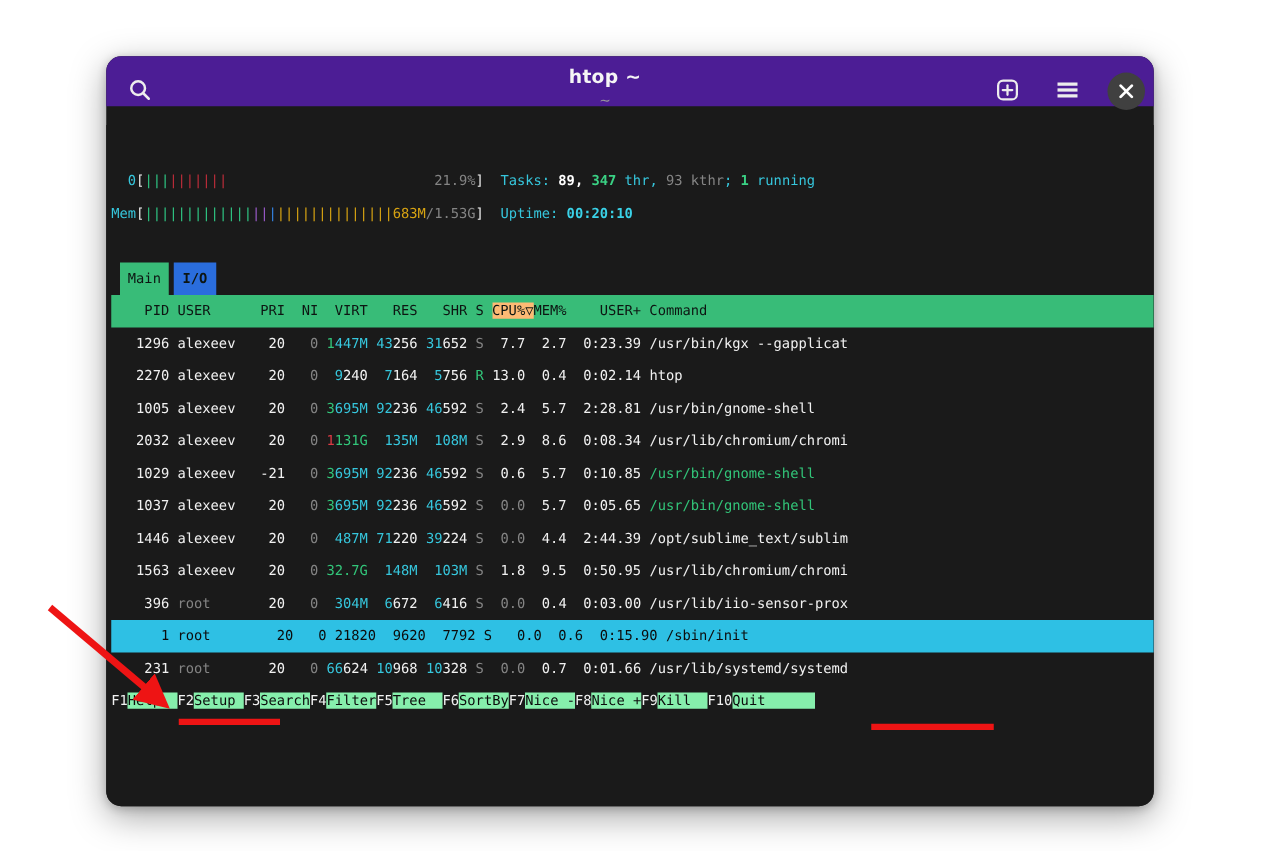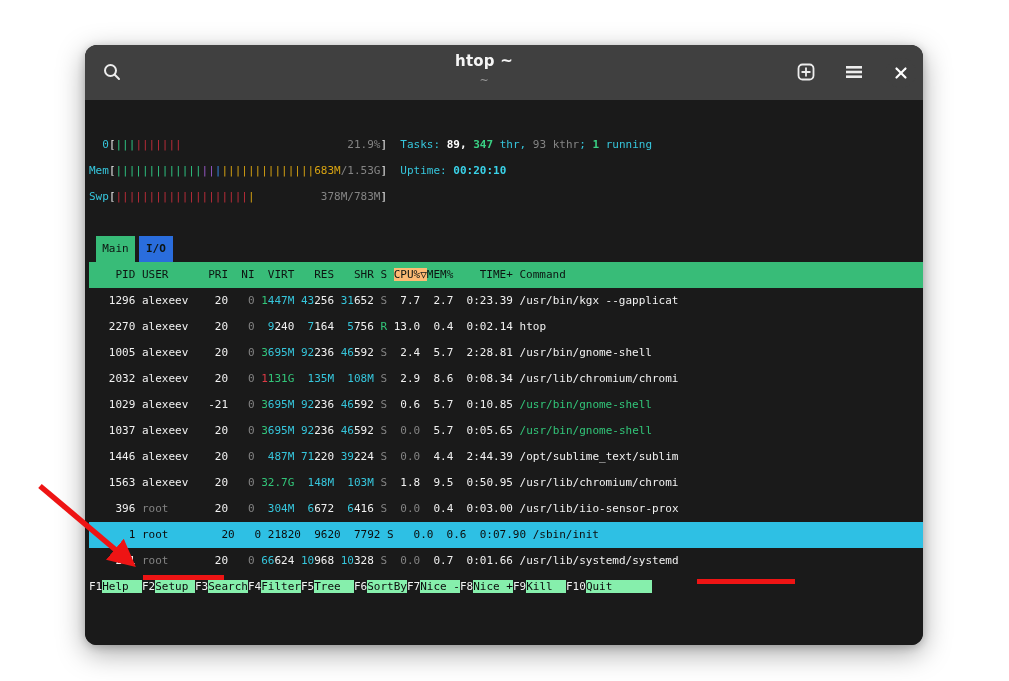--- a/index.html
+++ b/index.html
@@ -1,18 +1,18 @@
 <!DOCTYPE html>
 <html><head>
 <meta charset="utf-8">
 <style>
   html,body{margin:0;padding:0;background:#ffffff;width:1009px;height:681px;position:relative;overflow:hidden;}
   .window{position:absolute;left:85px;top:45px;width:838px;height:600px;border-radius:12px;
           box-shadow:0 8px 28px rgba(0,0,0,.35), 0 2px 8px rgba(0,0,0,.2);background:#1a1a1a;}
-  .titlebar{position:absolute;top:0;left:0;right:0;height:55px;background:#404040;border-radius:12px 12px 0 0;}
+  .titlebar{position:absolute;top:0;left:0;right:0;height:40px;background:#4c1d95;border-radius:12px 12px 0 0;}
   .title-wrap{position:absolute;left:120px;right:160px;top:7px;text-align:center;pointer-events:none;}
   .title{font:700 15px "DejaVu Sans",sans-serif;color:#f5f5f5;letter-spacing:.2px;}
   .subtitle{font:400 11px "DejaVu Sans",sans-serif;color:#9a9a9a;margin-top:4px;}
   .tb-btn{position:absolute;width:34px;height:34px;top:10px;display:flex;align-items:center;justify-content:center;}
   .close-btn{position:absolute;width:30px;height:30px;top:13px;right:7px;border-radius:50%;background:#404040;
              display:flex;align-items:center;justify-content:center;}
   .term{position:absolute;top:55px;left:0;right:0;bottom:0;background:#1a1a1a;border-radius:0 0 12px 12px;
         overflow:hidden;padding:32px 0 16px 4px;
         font-family:"DejaVu Sans Mono",monospace;font-size:11px;}
   .line{height:26px;line-height:26px;white-space:pre;}
@@ -78,34 +78,33 @@
     <div class="close-btn">
       <svg class="icon-svg" width="14" height="14" viewBox="0 0 14 14">
         <line x1="2.5" y1="2.5" x2="11.5" y2="11.5" stroke="#ffffff" stroke-width="2.2" stroke-linecap="round"></line>
         <line x1="11.5" y1="2.5" x2="2.5" y2="11.5" stroke="#ffffff" stroke-width="2.2" stroke-linecap="round"></line>
       </svg>
     </div>
   </div>
   <div class="term" id="term-content">
       <div class="line"><span class="s-c">  0</span><span class="s-br">[</span><span class="s-bar-g">|||</span><span class="s-bar-r">|||||||</span><span>                         </span><span class="s-gy">21.9%</span><span class="s-br">]</span><span>  </span><span><span class="s-c">Tasks: </span><span class="s-wb">89, </span><span class="s-gb">347</span><span class="s-c"> thr, </span><span class="s-gy">93 kthr</span><span class="s-c">; </span><span class="s-gb">1</span><span class="s-c"> running</span></span></div>
       <div class="line"><span class="s-c">Mem</span><span class="s-br">[</span><span class="s-bar-g">|||||||||||||</span><span class="s-bar-p">||</span><span class="s-bar-b">|</span><span class="s-bar-y">||||||||||||||</span><span></span><span class="s-y">683M</span><span class="s-gy">/1.53G</span><span class="s-br">]</span><span>  </span><span><span class="s-c">Uptime: </span><span class="s-cb">00:20:10</span></span></div>
-      <div class="line"><span class="s-c">Swp</span><span class="s-br">[</span><span class="s-bar-r">||||||||||||||||||||</span><span class="s-bar-y">|</span><span>          </span><span class="s-gy">378M/783M</span><span class="s-br">]</span></div>
       <div class="line"><span> </span></div>
       <div class="line tabs-line"><span> </span><span class="tab tab-active"> Main </span><span class="tab tab-io"> I/O </span></div>
-      <div class="line row-header"><span class="s-hdr">    PID USER      PRI  NI  VIRT   RES   SHR S </span><span class="s-hdrsel">CPU%▽</span><span class="s-hdr">MEM%    TIME+ Command                  </span></div>
+      <div class="line row-header"><span class="s-hdr">    PID USER      PRI  NI  VIRT   RES   SHR S </span><span class="s-hdrsel">CPU%▽</span><span class="s-hdr">MEM%    USER+ Command                  </span></div>
       <div class="line"><span class="s-w">   1296 alexeev    20 </span><span class="s-gy">  0</span><span class="s-w"> </span><span class="s-g">1</span><span class="s-c">447M</span><span class="s-w"> </span><span class="s-c">43</span><span class="s-w">256</span><span class="s-w"> </span><span class="s-c">31</span><span class="s-w">652</span><span class="s-w"> </span><span class="s-gy">S</span><span class="s-w">  7.7  2.7  0:23.39 /usr/bin/kgx --gapplicat</span></div>
       <div class="line"><span class="s-w">   2270 alexeev    20 </span><span class="s-gy">  0</span><span class="s-w">  </span><span class="s-c">9</span><span class="s-w">240</span><span class="s-w">  </span><span class="s-c">7</span><span class="s-w">164</span><span class="s-w">  </span><span class="s-c">5</span><span class="s-w">756</span><span class="s-w"> </span><span class="s-g">R</span><span class="s-w"> 13.0  0.4  0:02.14 htop</span></div>
       <div class="line"><span class="s-w">   1005 alexeev    20 </span><span class="s-gy">  0</span><span class="s-w"> </span><span class="s-g">3</span><span class="s-c">695M</span><span class="s-w"> </span><span class="s-c">92</span><span class="s-w">236</span><span class="s-w"> </span><span class="s-c">46</span><span class="s-w">592</span><span class="s-w"> </span><span class="s-gy">S</span><span class="s-w">  2.4  5.7  2:28.81 /usr/bin/gnome-shell</span></div>
       <div class="line"><span class="s-w">   2032 alexeev    20 </span><span class="s-gy">  0</span><span class="s-w"> </span><span class="s-r">1</span><span class="s-g">131G</span><span class="s-w">  </span><span class="s-c">135M</span><span class="s-w">  </span><span class="s-c">108M</span><span class="s-w"> </span><span class="s-gy">S</span><span class="s-w">  2.9  8.6  0:08.34 /usr/lib/chromium/chromi</span></div>
       <div class="line"><span class="s-w">   1029 alexeev   -21 </span><span class="s-gy">  0</span><span class="s-w"> </span><span class="s-g">3</span><span class="s-c">695M</span><span class="s-w"> </span><span class="s-c">92</span><span class="s-w">236</span><span class="s-w"> </span><span class="s-c">46</span><span class="s-w">592</span><span class="s-w"> </span><span class="s-gy">S</span><span class="s-w">  0.6  5.7  0:10.85 </span><span class="s-g">/usr/bin/gnome-shell</span></div>
       <div class="line"><span class="s-w">   1037 alexeev    20 </span><span class="s-gy">  0</span><span class="s-w"> </span><span class="s-g">3</span><span class="s-c">695M</span><span class="s-w"> </span><span class="s-c">92</span><span class="s-w">236</span><span class="s-w"> </span><span class="s-c">46</span><span class="s-w">592</span><span class="s-w"> </span><span class="s-gy">S</span><span class="s-w">  </span><span class="s-gy">0.0</span><span class="s-w">  5.7  0:05.65 </span><span class="s-g">/usr/bin/gnome-shell</span></div>
       <div class="line"><span class="s-w">   1446 alexeev    20 </span><span class="s-gy">  0</span><span class="s-w">  </span><span class="s-c">487M</span><span class="s-w"> </span><span class="s-c">71</span><span class="s-w">220</span><span class="s-w"> </span><span class="s-c">39</span><span class="s-w">224</span><span class="s-w"> </span><span class="s-gy">S</span><span class="s-w">  </span><span class="s-gy">0.0</span><span class="s-w">  4.4  2:44.39 /opt/sublime_text/sublim</span></div>
       <div class="line"><span class="s-w">   1563 alexeev    20 </span><span class="s-gy">  0</span><span class="s-w"> </span><span class="s-g">32.7G</span><span class="s-w">  </span><span class="s-c">148M</span><span class="s-w">  </span><span class="s-c">103M</span><span class="s-w"> </span><span class="s-gy">S</span><span class="s-w">  1.8  9.5  0:50.95 /usr/lib/chromium/chromi</span></div>
       <div class="line"><span class="s-w">    396 </span><span class="s-gy">root      </span><span class="s-w"> 20 </span><span class="s-gy">  0</span><span class="s-w">  </span><span class="s-c">304M</span><span class="s-w">  </span><span class="s-c">6</span><span class="s-w">672</span><span class="s-w">  </span><span class="s-c">6</span><span class="s-w">416</span><span class="s-w"> </span><span class="s-gy">S</span><span class="s-w">  </span><span class="s-gy">0.0</span><span class="s-w">  0.4  0:03.00 /usr/lib/iio-sensor-prox</span></div>
-      <div class="line row-selected"><span class="s-sel">      1 root        20   0 21820  9620  7792 S   0.0  0.6  0:07.90 /sbin/init              </span></div>
+      <div class="line row-selected"><span class="s-sel">      1 root        20   0 21820  9620  7792 S   0.0  0.6  0:15.90 /sbin/init              </span></div>
       <div class="line"><span class="s-w">    231 </span><span class="s-gy">root      </span><span class="s-w"> 20 </span><span class="s-gy">  0</span><span class="s-w"> </span><span class="s-c">66</span><span class="s-w">624</span><span class="s-w"> </span><span class="s-c">10</span><span class="s-w">968</span><span class="s-w"> </span><span class="s-c">10</span><span class="s-w">328</span><span class="s-w"> </span><span class="s-gy">S</span><span class="s-w">  </span><span class="s-gy">0.0</span><span class="s-w">  0.7  0:01.66 /usr/lib/systemd/systemd</span></div>
       <div class="line fkeys-line"><span class="fk-key">F1</span><span class="fk-cap">Help  </span><span class="fk-key">F2</span><span class="fk-cap">Setup </span><span class="fk-key">F3</span><span class="fk-cap">Search</span><span class="fk-key">F4</span><span class="fk-cap">Filter</span><span class="fk-key">F5</span><span class="fk-cap">Tree  </span><span class="fk-key">F6</span><span class="fk-cap">SortBy</span><span class="fk-key">F7</span><span class="fk-cap">Nice -</span><span class="fk-key">F8</span><span class="fk-cap">Nice +</span><span class="fk-key">F9</span><span class="fk-cap">Kill  </span><span class="fk-key">F10</span><span class="fk-cap">Quit      </span></div>
     </div>
 </div>
 
 <svg id="annotation-overlay" width="1009" height="681" viewBox="0 0 1009 681">
   <defs>
     <marker id="arrowhead" markerWidth="5" markerHeight="5" refX="3.6" refY="2.5" orient="auto">
       <polygon points="0 0, 5 2.5, 0 5" id="ann-head" fill="#ee1414"></polygon>
     </marker>

